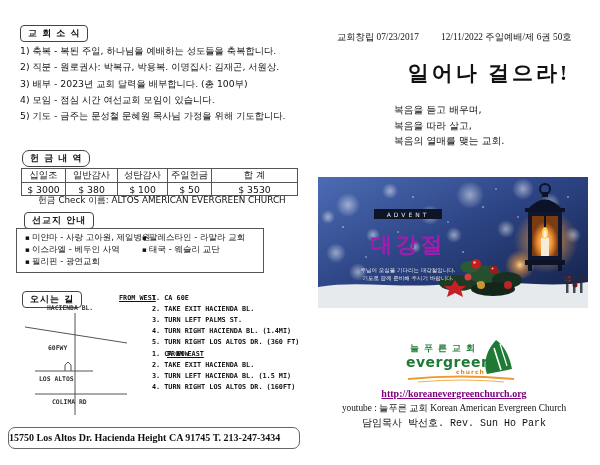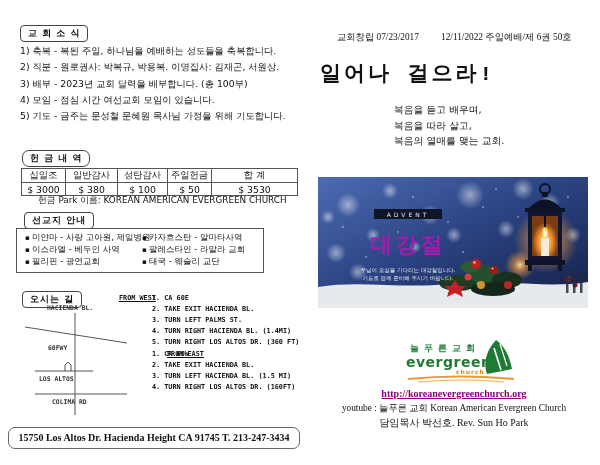--- a/index.html
+++ b/index.html
@@ -22,47 +22,47 @@
   .missions-box{
     left:16px;top:228px;width:234px;border:1px solid #555;display:flex;
     padding:3px 4px 4px 8px;font-size:8.5px;line-height:11px;
   }
   .m-col{width:50%;white-space:nowrap;}
   .m-item::before{content:"▪ ";font-size:7px;}
   .dir-label{font-family:"DejaVu Sans Mono",monospace;font-size:6.8px;font-weight:bold;text-decoration:underline;white-space:nowrap;}
   .dir-lines{font-family:"DejaVu Sans Mono",monospace;font-size:6.8px;font-weight:bold;line-height:10.9px;white-space:nowrap;}
   .addr-box{
     left:8px;top:427px;width:290px;height:20px;border:1px solid #666;border-radius:7px;
-    font-family:"Liberation Serif",serif;font-weight:bold;font-size:10px;line-height:20px;text-align:center;white-space:nowrap;
+    font-family:"Liberation Serif",serif;font-weight:bold;font-size:10px;line-height:20px;white-space:nowrap;
   }
   
   .founded{left:337px;top:31px;font-family:"Liberation Serif",serif;font-size:9.3px;white-space:nowrap;}
   .issue{left:441px;top:31px;font-family:"Liberation Serif",serif;font-size:9.3px;white-space:nowrap;}
   .main-title{
-    left:320px;top:59px;width:250px;text-align:left;
-    font-family:Liberation Mono, monospace;font-weight:bold;font-size:21px;letter-spacing:3px;white-space:nowrap;
+    left:320px;top:59px;width:250px;text-align:right;
+    font-family:Liberation Serif, serif;font-weight:bold;font-size:21px;letter-spacing:3px;white-space:nowrap;
   }
   .motto{left:394px;top:102px;font-size:9.8px;line-height:15.6px;white-space:nowrap;}
   .banner{left:318px;top:177px;width:270px;height:131px;}
   .banner svg{position:absolute;left:0;top:0;}
   .advent-stack{position:absolute;left:26px;top:25px;width:128px;text-align:center;}
   .advent-tag{
     display:inline-block;background:#0d1526;color:#e8ecf5;font-size:6px;letter-spacing:3px;
     padding:2px 13px 1px 13px;
   }
   .advent-title{color:#a21caf;font-weight:bold;font-size:22px;letter-spacing:3px;margin-top:9px;white-space:nowrap;}
   .advent-sub{color:rgba(255,255,255,0.88);font-size:5.5px;line-height:8px;margin-top:6px;white-space:nowrap;}
   .logo-box{left:404px;top:338px;width:115px;height:46px;}
   .website{
     left:320px;top:388px;width:268px;text-align:center;
     font-family:"Liberation Serif",serif;font-weight:bold;font-size:10px;
     color:#800080;text-decoration:underline;white-space:nowrap;
   }
   .youtube{left:320px;top:402px;width:268px;text-align:center;font-family:Liberation Serif, serif;font-size:9.3px;white-space:nowrap;}
-  .pastor{left:320px;top:416px;width:268px;text-align:center;font-family:Liberation Serif, serif;font-size:10px;white-space:nowrap;}
+  .pastor{left:320px;top:416px;width:268px;text-align:center;font-family:Liberation Mono, monospace;font-size:10px;white-space:nowrap;}
   a{cursor:pointer;}
 </style>
 </head>
 <body>
 
 <div class="sec-header" style="left:20px;top:25px;">교 회 소 식</div>
 <div class="abs news-list">
   <div>1) 축복 - 복된 주일, 하나님을 예배하는 성도들을 축복합니다.</div>
   <div>2) 직분 - 원로권사: 박복규, 박용복. 이명집사: 김재곤, 서원상.</div>
   <div>3) 배부 - 2023년 교회 달력을 배부합니다. (총 100부)</div>
@@ -89,31 +89,30 @@
   </tr>
   <tr>
     <td>$ 3000</td>
     <td>$ 380</td>
     <td>$ 100</td>
     <td>$ 50</td>
     <td>$ 3530</td>
   </tr>
 </tbody>
   </table>
-<div class="abs check-note">헌금 Park 이름: KOREAN AMERICAN EVERGREEN CHURCH</div>
+<div class="abs check-note">헌금 Check 이름: ALTOS AMERICAN EVERGREEN CHURCH</div>
 
 <div class="sec-header" style="left:24px;top:212px;">선교지 안내</div>
 <div class="abs missions-box">
   <div class="m-col">
     <div class="m-item">미얀마 - 사랑 고아원, 제일병원</div>
     <div class="m-item">이스라엘 - 베두인 사역</div>
     <div class="m-item">필리핀 - 광연교회</div>
   </div>
   <div class="m-col">
-    <div class="m-item">카자흐스탄 -  알마타사역</div>
     <div class="m-item">팔레스타인 - 라말라 교회</div>
     <div class="m-item">태국 - 웨슬리 교단</div>
   </div>
 </div>
 
 <div class="sec-header" style="left:22px;top:291px;">오시는 길</div>
 
 <svg class="abs" style="left:15px;top:297px;" width="112" height="124" viewBox="0 0 112 124">
   <g stroke="#555" stroke-width="1" fill="none">
     <line x1="60" y1="16" x2="60" y2="118"></line>

